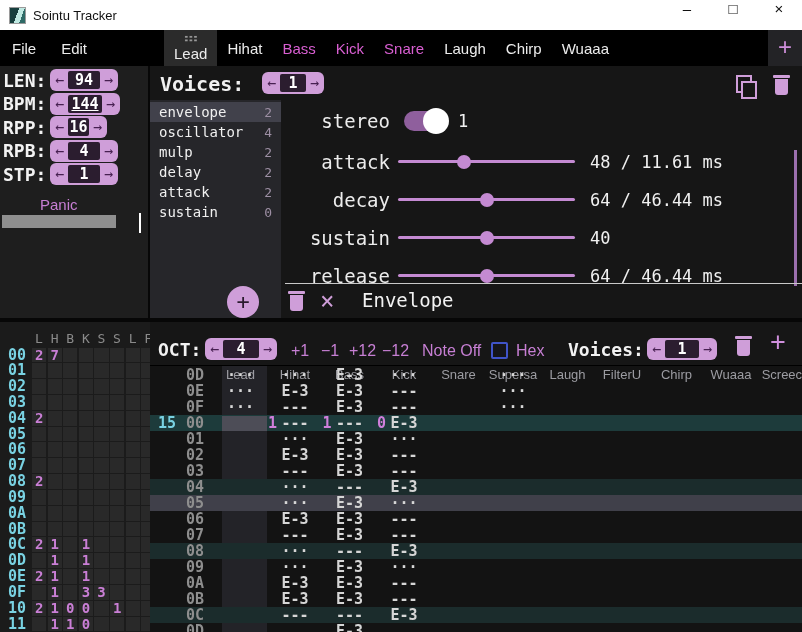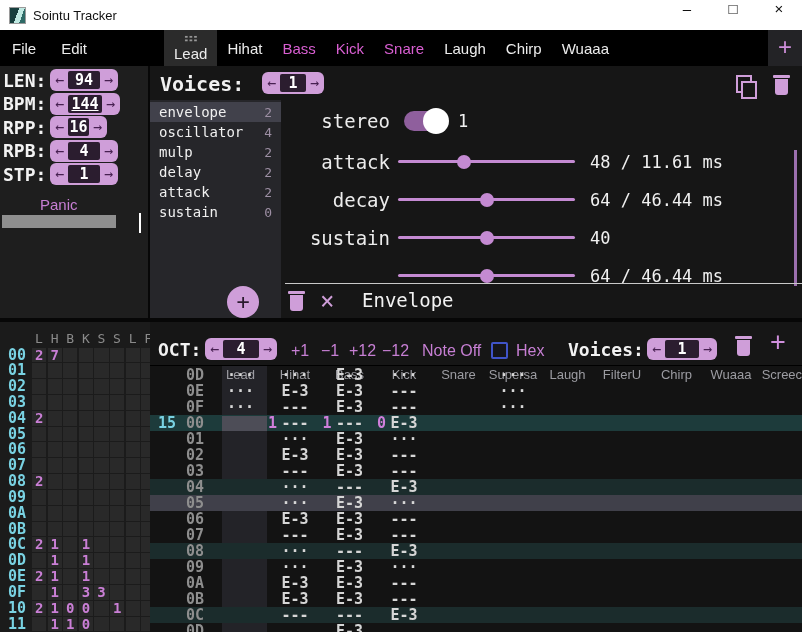--- a/index.html
+++ b/index.html
@@ -247,20 +247,21 @@
     <div class="knob-dot" style="top: 55px; left: 176.375px;"></div>
     <span class="p-value" style="top: 51px; left: 309px;">48 / 11.61 ms</span>
     <span class="p-label" style="top: 87px;">decay</span>
     <div class="slider" style="top: 98px; left: 117px; width: 177px;"></div>
     <div class="knob-dot" style="top: 93px; left: 198.5px;"></div>
     <span class="p-value" style="top: 89px; left: 309px;">64 / 46.44 ms</span>
     <span class="p-label" style="top: 125px;">sustain</span>
     <div class="slider" style="top: 136px; left: 117px; width: 177px;"></div>
     <div class="knob-dot" style="top: 131px; left: 198.5px;"></div>
     <span class="p-value" style="top: 127px; left: 309px;">40</span>
+    <span class="p-label" style="top: 163px;">release</span>
     <div class="slider" style="top: 174px; left: 117px; width: 177px;"></div>
     <div class="knob-dot" style="top: 169px; left: 198.5px;"></div>
     <span class="p-value" style="top: 165px; left: 309px;">64 / 46.44 ms</span>
   </div>
 <div class="param-scrollbar"></div>
 <div class="footer-divider"></div>
 <div class="inst-footer">
   <div class="fab">+</div>
   <div class="trash-icon trash-unit"></div>
   <span class="x-icon">×</span>

